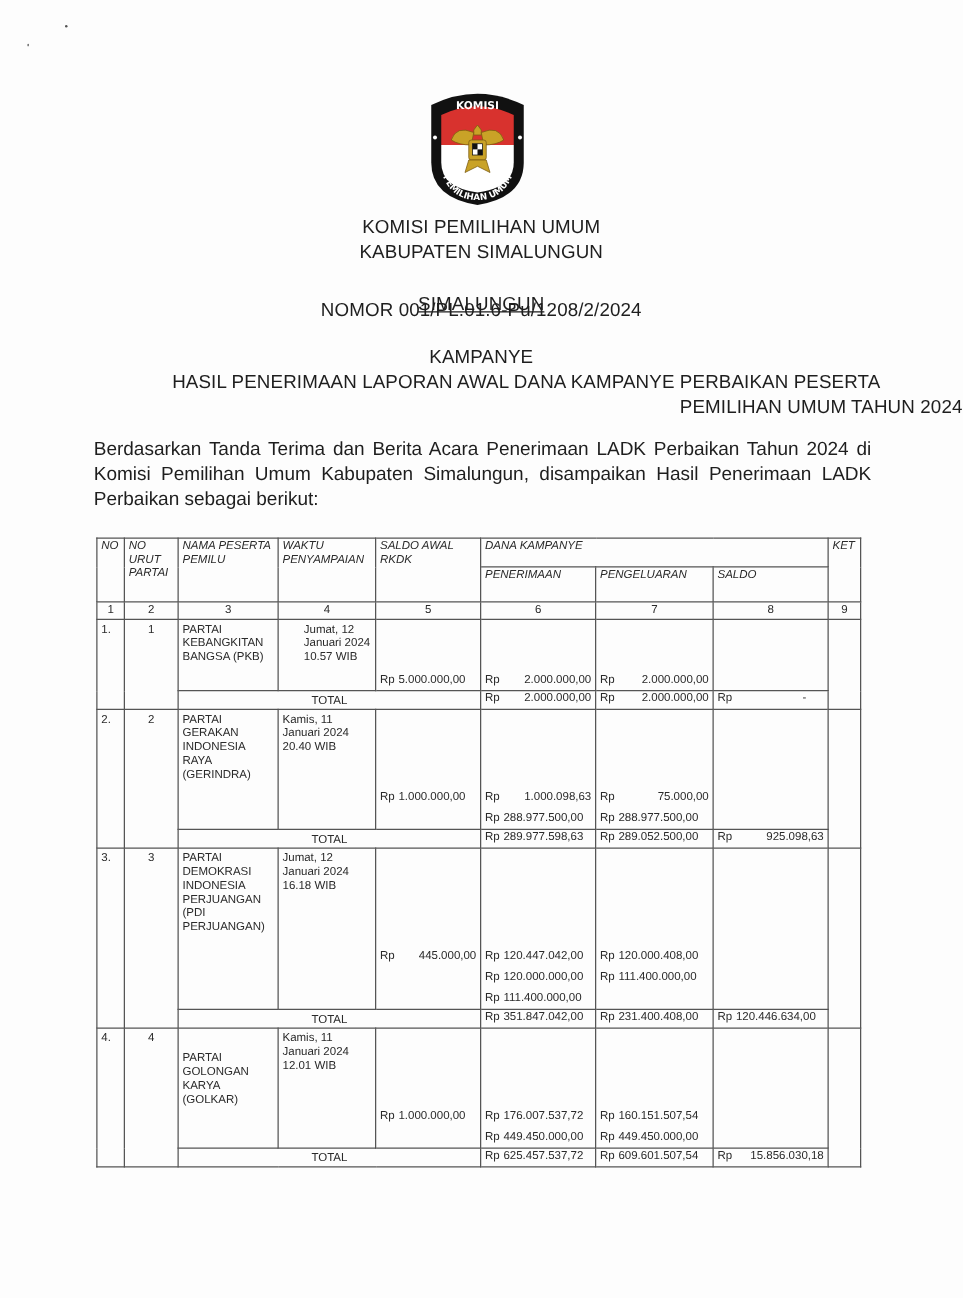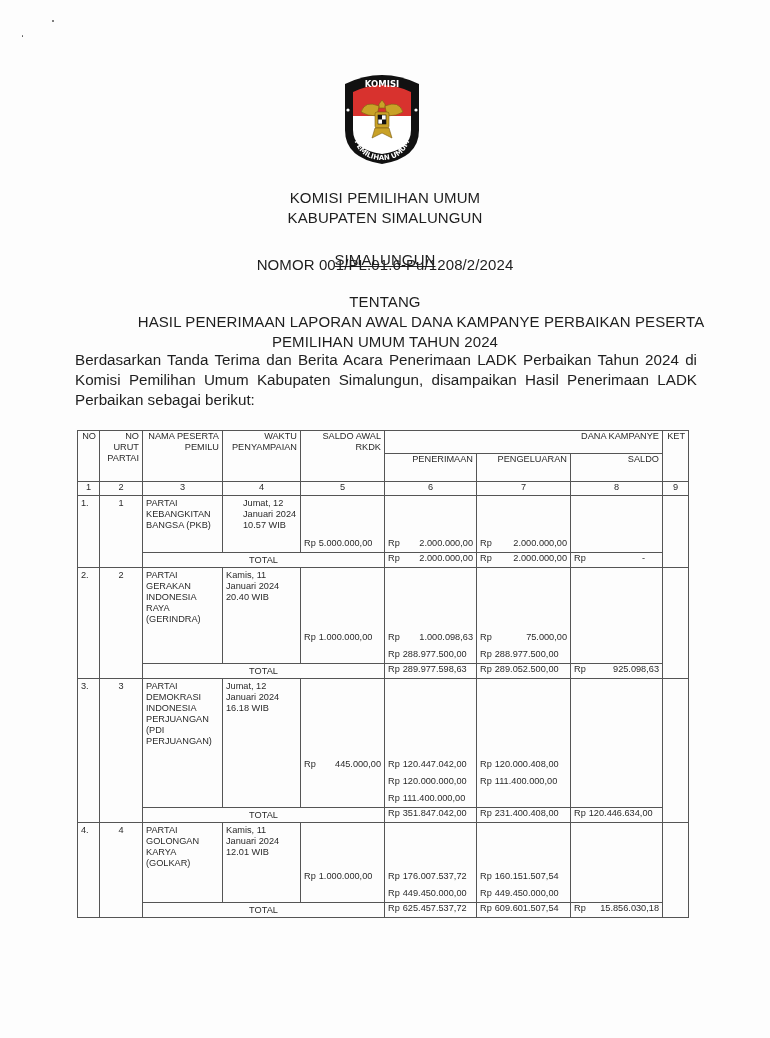--- a/index.html
+++ b/index.html
@@ -1,33 +1,33 @@
 <!DOCTYPE html>
 <html><head>
 <meta charset="utf-8">
 <style>
   html, body { margin: 0; padding: 0; }
   body {
     width: 770px; height: 1038px; background: #fdfdfd; position: relative;
     font-family: "Liberation Sans", sans-serif; color: #1e1e1e; overflow: hidden;
   }
   .logo { position: absolute; left: 339px; top: 70px; width: 86px; height: 96px; text-align: right; }
-  .hdr { position: absolute; left: 0; width: 770px; text-align: center; font-size: 15px; line-height: 20px; letter-spacing: 0.1px; margin-top: 16px; }
+  .hdr { position: absolute; left: 0; width: 770px; text-align: center; font-size: 15px; line-height: 20px; letter-spacing: 0.1px; }
   .hdr.u { text-decoration: underline; }
   .para {
     position: absolute; left: 75px; top: 350px; width: 622px; font-size: 15.2px; line-height: 20px;
     text-align: justify; text-align-last: left;
   }
   table.t {
     position: absolute; left: 77px; top: 430px; border-collapse: collapse; table-layout: fixed;
     font-size: 9.2px; color: #2a2a2a;
   }
   table.t td { border: 1px solid #555; padding: 0 3px; vertical-align: top; line-height: 11px; }
   .c { text-align: center; }
-  .hd td { vertical-align: middle; text-align: right; }
+  .hd td { vertical-align: middle; text-align: left; font-style: italic; }
   .num td { text-align: center; height: 13px; line-height: 13px; vertical-align: middle; }
   .money { display: flex; justify-content: space-between; white-space: nowrap; }
   .money.tight { justify-content: flex-start; gap: 3px; }
   .stack { display: flex; flex-direction: column; justify-content: flex-end; height: 100%; }
   .stack .line { height: 17px; line-height: 17px; }
   .total-lbl { text-align: center; vertical-align: middle !important; }
   .tot td { height: 14px; line-height: 14px; vertical-align: middle; margin-top: 11px; }
   .speck { position: absolute; background: #555; width: 2px; height: 2px; border-radius: 1px; }
 </style>
 </head>
@@ -58,23 +58,23 @@
   </svg>
 </div>
 
 <div class="speck" style="left:52px; top:20px;"></div>
 <div class="speck" style="left:22px; top:35px; width:1px; height:2px;"></div>
 
 <div class="hdr" style="top:172px;">KOMISI PEMILIHAN UMUM</div>
 <div class="hdr" style="top:192px;">KABUPATEN SIMALUNGUN</div>
 <div class="hdr u" style="top:234px;">SIMALUNGUN</div>
 <div class="hdr" style="top:239px;">NOMOR 001/PL.01.6-Pu/1208/2/2024</div>
-<div class="hdr" style="top:276px;">TENTANG</div>
+<div class="hdr" style="top:276px;">KAMPANYE</div>
 <div class="hdr" style="top:296px;padding-left:36px;">HASIL PENERIMAAN LAPORAN AWAL DANA KAMPANYE PERBAIKAN PESERTA</div>
-<div class="hdr" style="top:316px;">PEMILIHAN UMUM TAHUN 2024</div>
+<div class="hdr" style="top:316px;text-align:right;">PEMILIHAN UMUM TAHUN 2024</div>
 
 <div class="para">Berdasarkan Tanda Terima dan Berita Acara Penerimaan LADK Perbaikan Tahun 2024 di Komisi Pemilihan Umum Kabupaten Simalungun, disampaikan Hasil Penerimaan LADK Perbaikan sebagai berikut:</div>
 
 <table class="t">
   <colgroup>
     <col style="width:22px">
       <col style="width:43px">
       <col style="width:80px">
       <col style="width:78px">
     <col style="width:84px">
@@ -307,21 +307,21 @@
         <td>
           <div class="money tight">
             <span>Rp</span>
             <span>120.446.634,00</span>
           </div>
         </td>
       </tr>
       <tr>
         <td rowspan="2" style="padding-top: 2px;">4.</td>
         <td rowspan="2" class="c" style="padding-top: 2px;">4</td>
-        <td style="height: 77px; padding-top: 2px;">PARTAI GOLONGAN KARYA (GOLKAR)</td>
+        <td style="height: 77px; padding-top: 18px;">PARTAI GOLONGAN KARYA (GOLKAR)</td>
         <td style="padding-top: 2px;">Kamis, 11 Januari 2024 12.01 WIB</td>
         <td style="vertical-align: bottom;">
           <div class="line" style="height: 17px; line-height: 17px; margin-bottom: 17px;">
             <div class="money tight">
               <span>Rp</span>
               <span>1.000.000,00</span>
             </div>
           </div>
         </td>
         <td style="vertical-align: bottom; padding: 0px 3px;">

